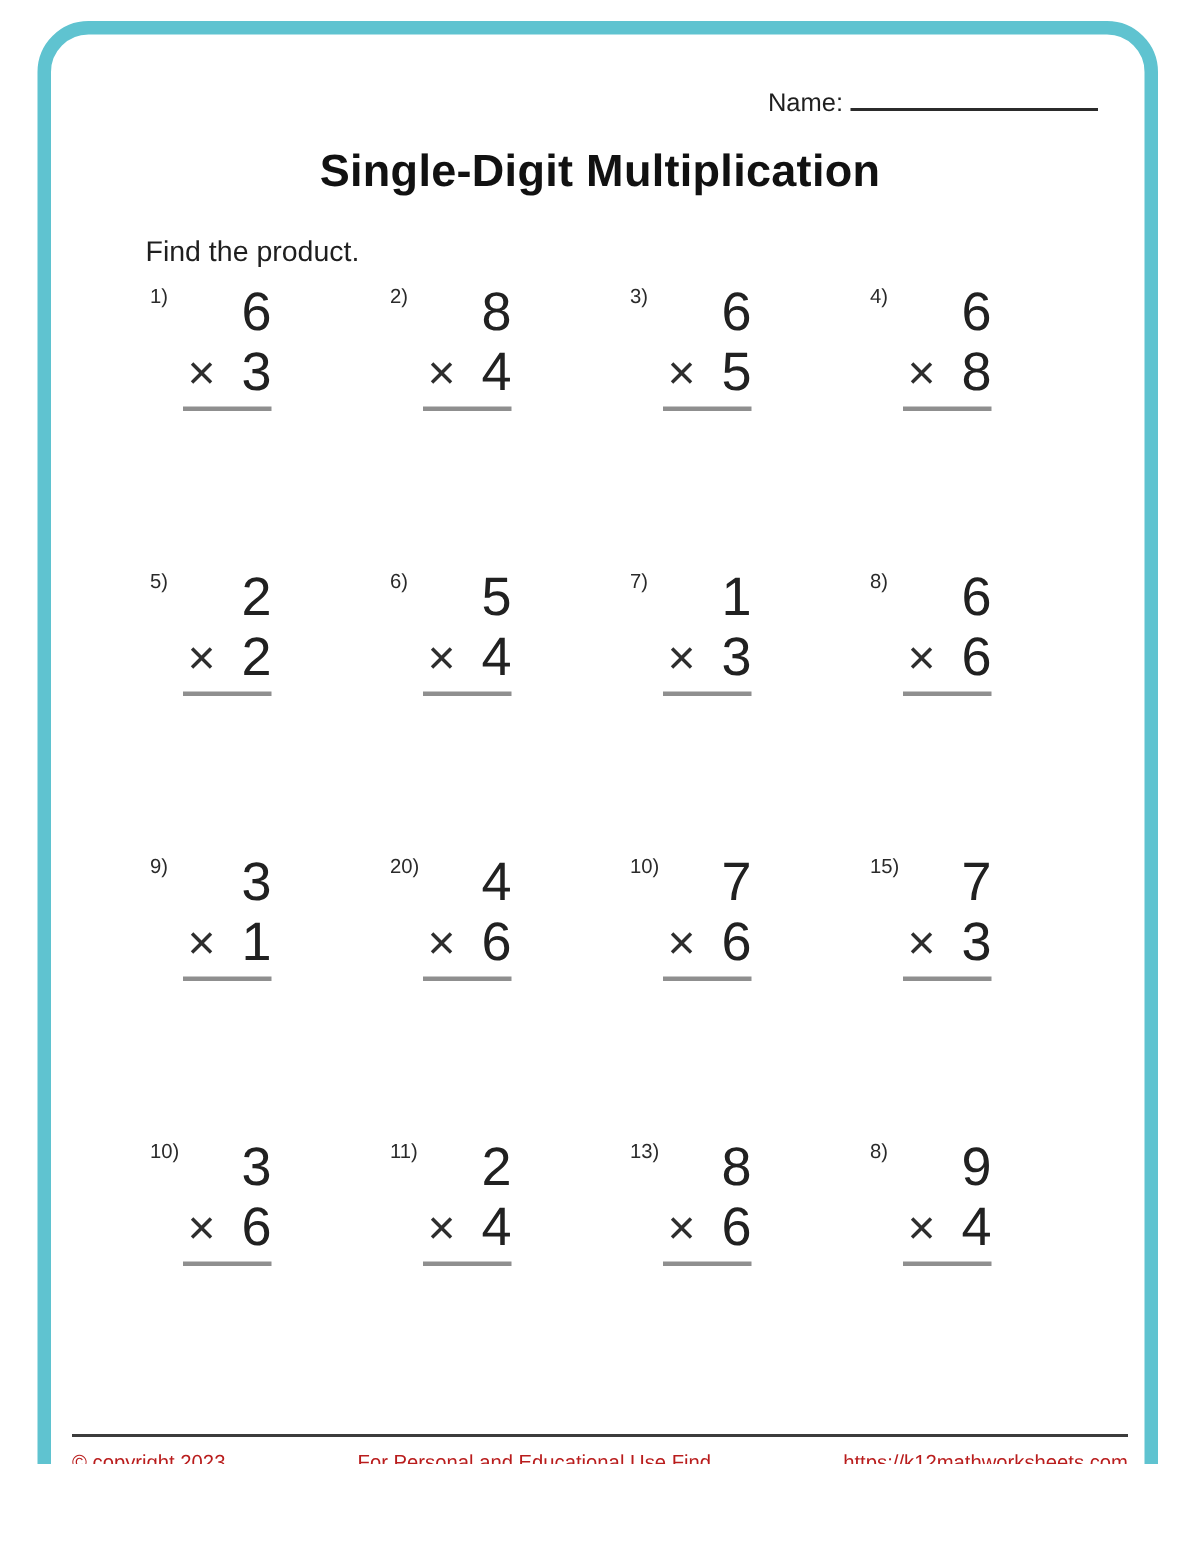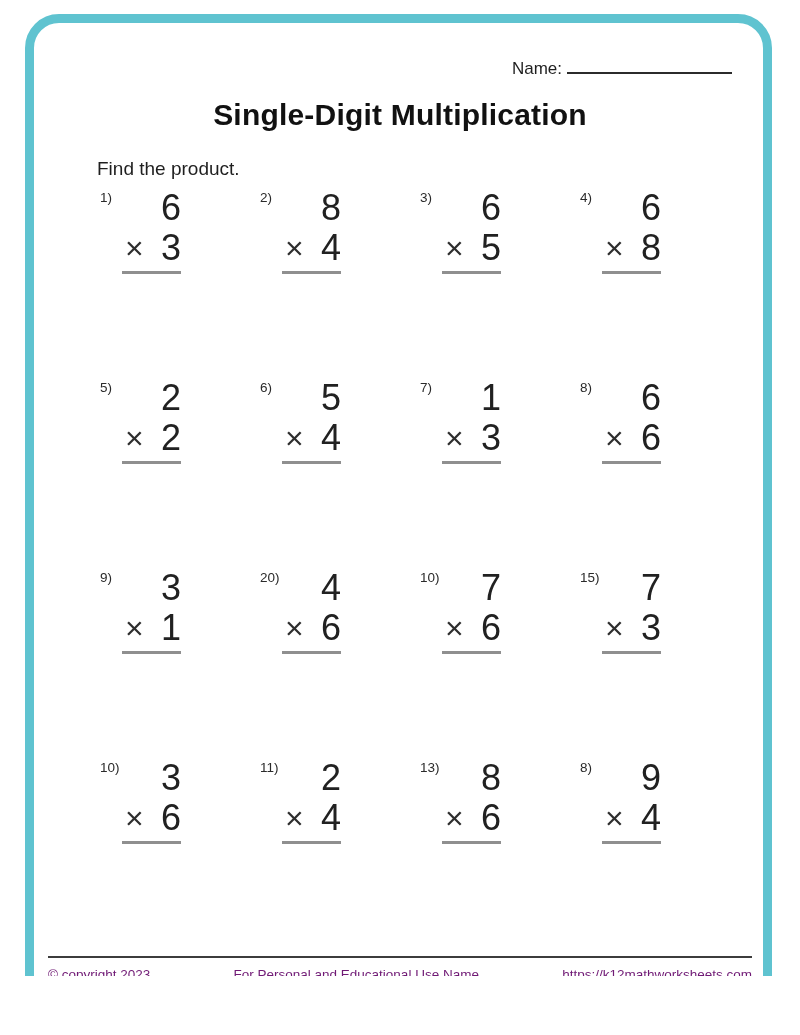--- a/index.html
+++ b/index.html
@@ -116,21 +116,21 @@
     border-top: 2px solid #3c3c3c;
   }
   .footer {
     position: absolute;
     left: 48px;
     top: 967px;
     width: 704px;
     display: flex;
     justify-content: space-between;
     font-size: 13.5px;
-    color: #701a75;
+    color: #b91c1c;
   }
 </style>
 </head>
 <body>
 
 <div class="page">
   <div class="frame"></div>
 
   <div class="name-row">
     <span>Name:</span><span class="name-line"></span>
@@ -330,16 +330,16 @@
         <span>4</span>
       </div>
       <div class="answer-line"></div>
     </div>
   </div>
 </div>
 
   <div class="footer-rule"></div>
   <div class="footer">
     <span>© copyright 2023</span>
-    <span>For Personal and Educational Use Name</span>
+    <span>For Personal and Educational Use Find</span>
     <span>https://k12mathworksheets.com</span>
   </div>
 </div>
 
 </body></html>

